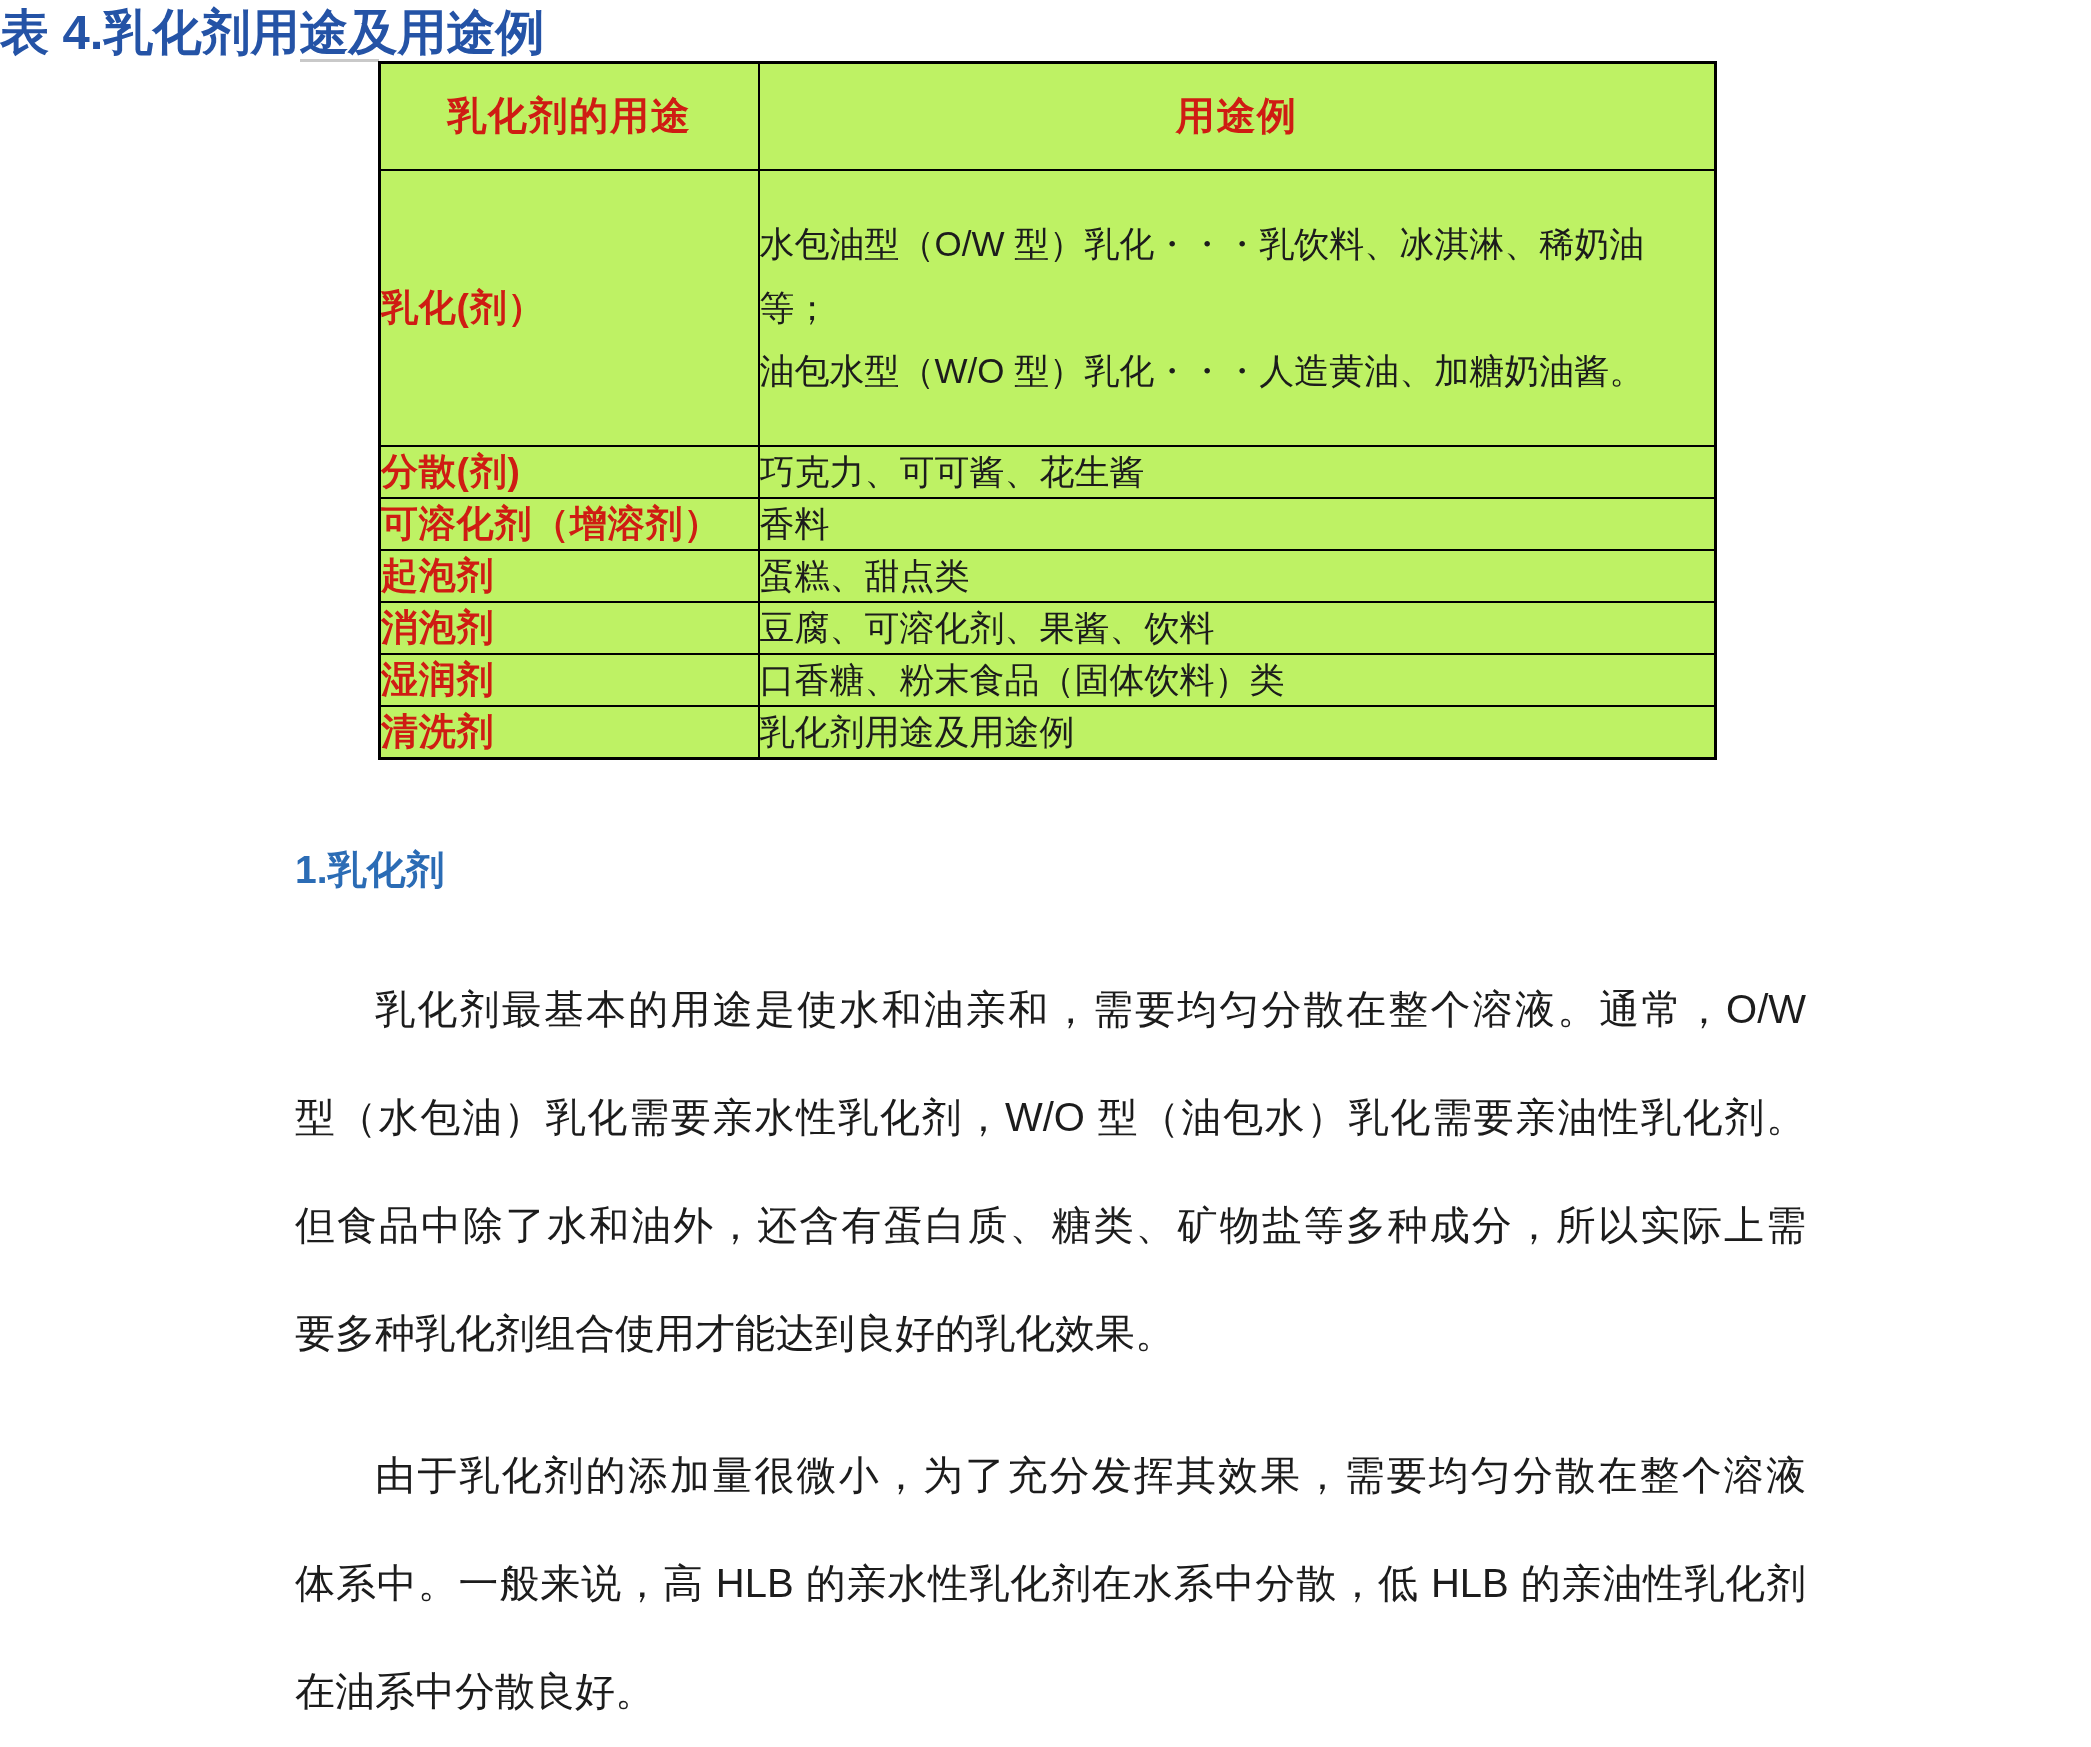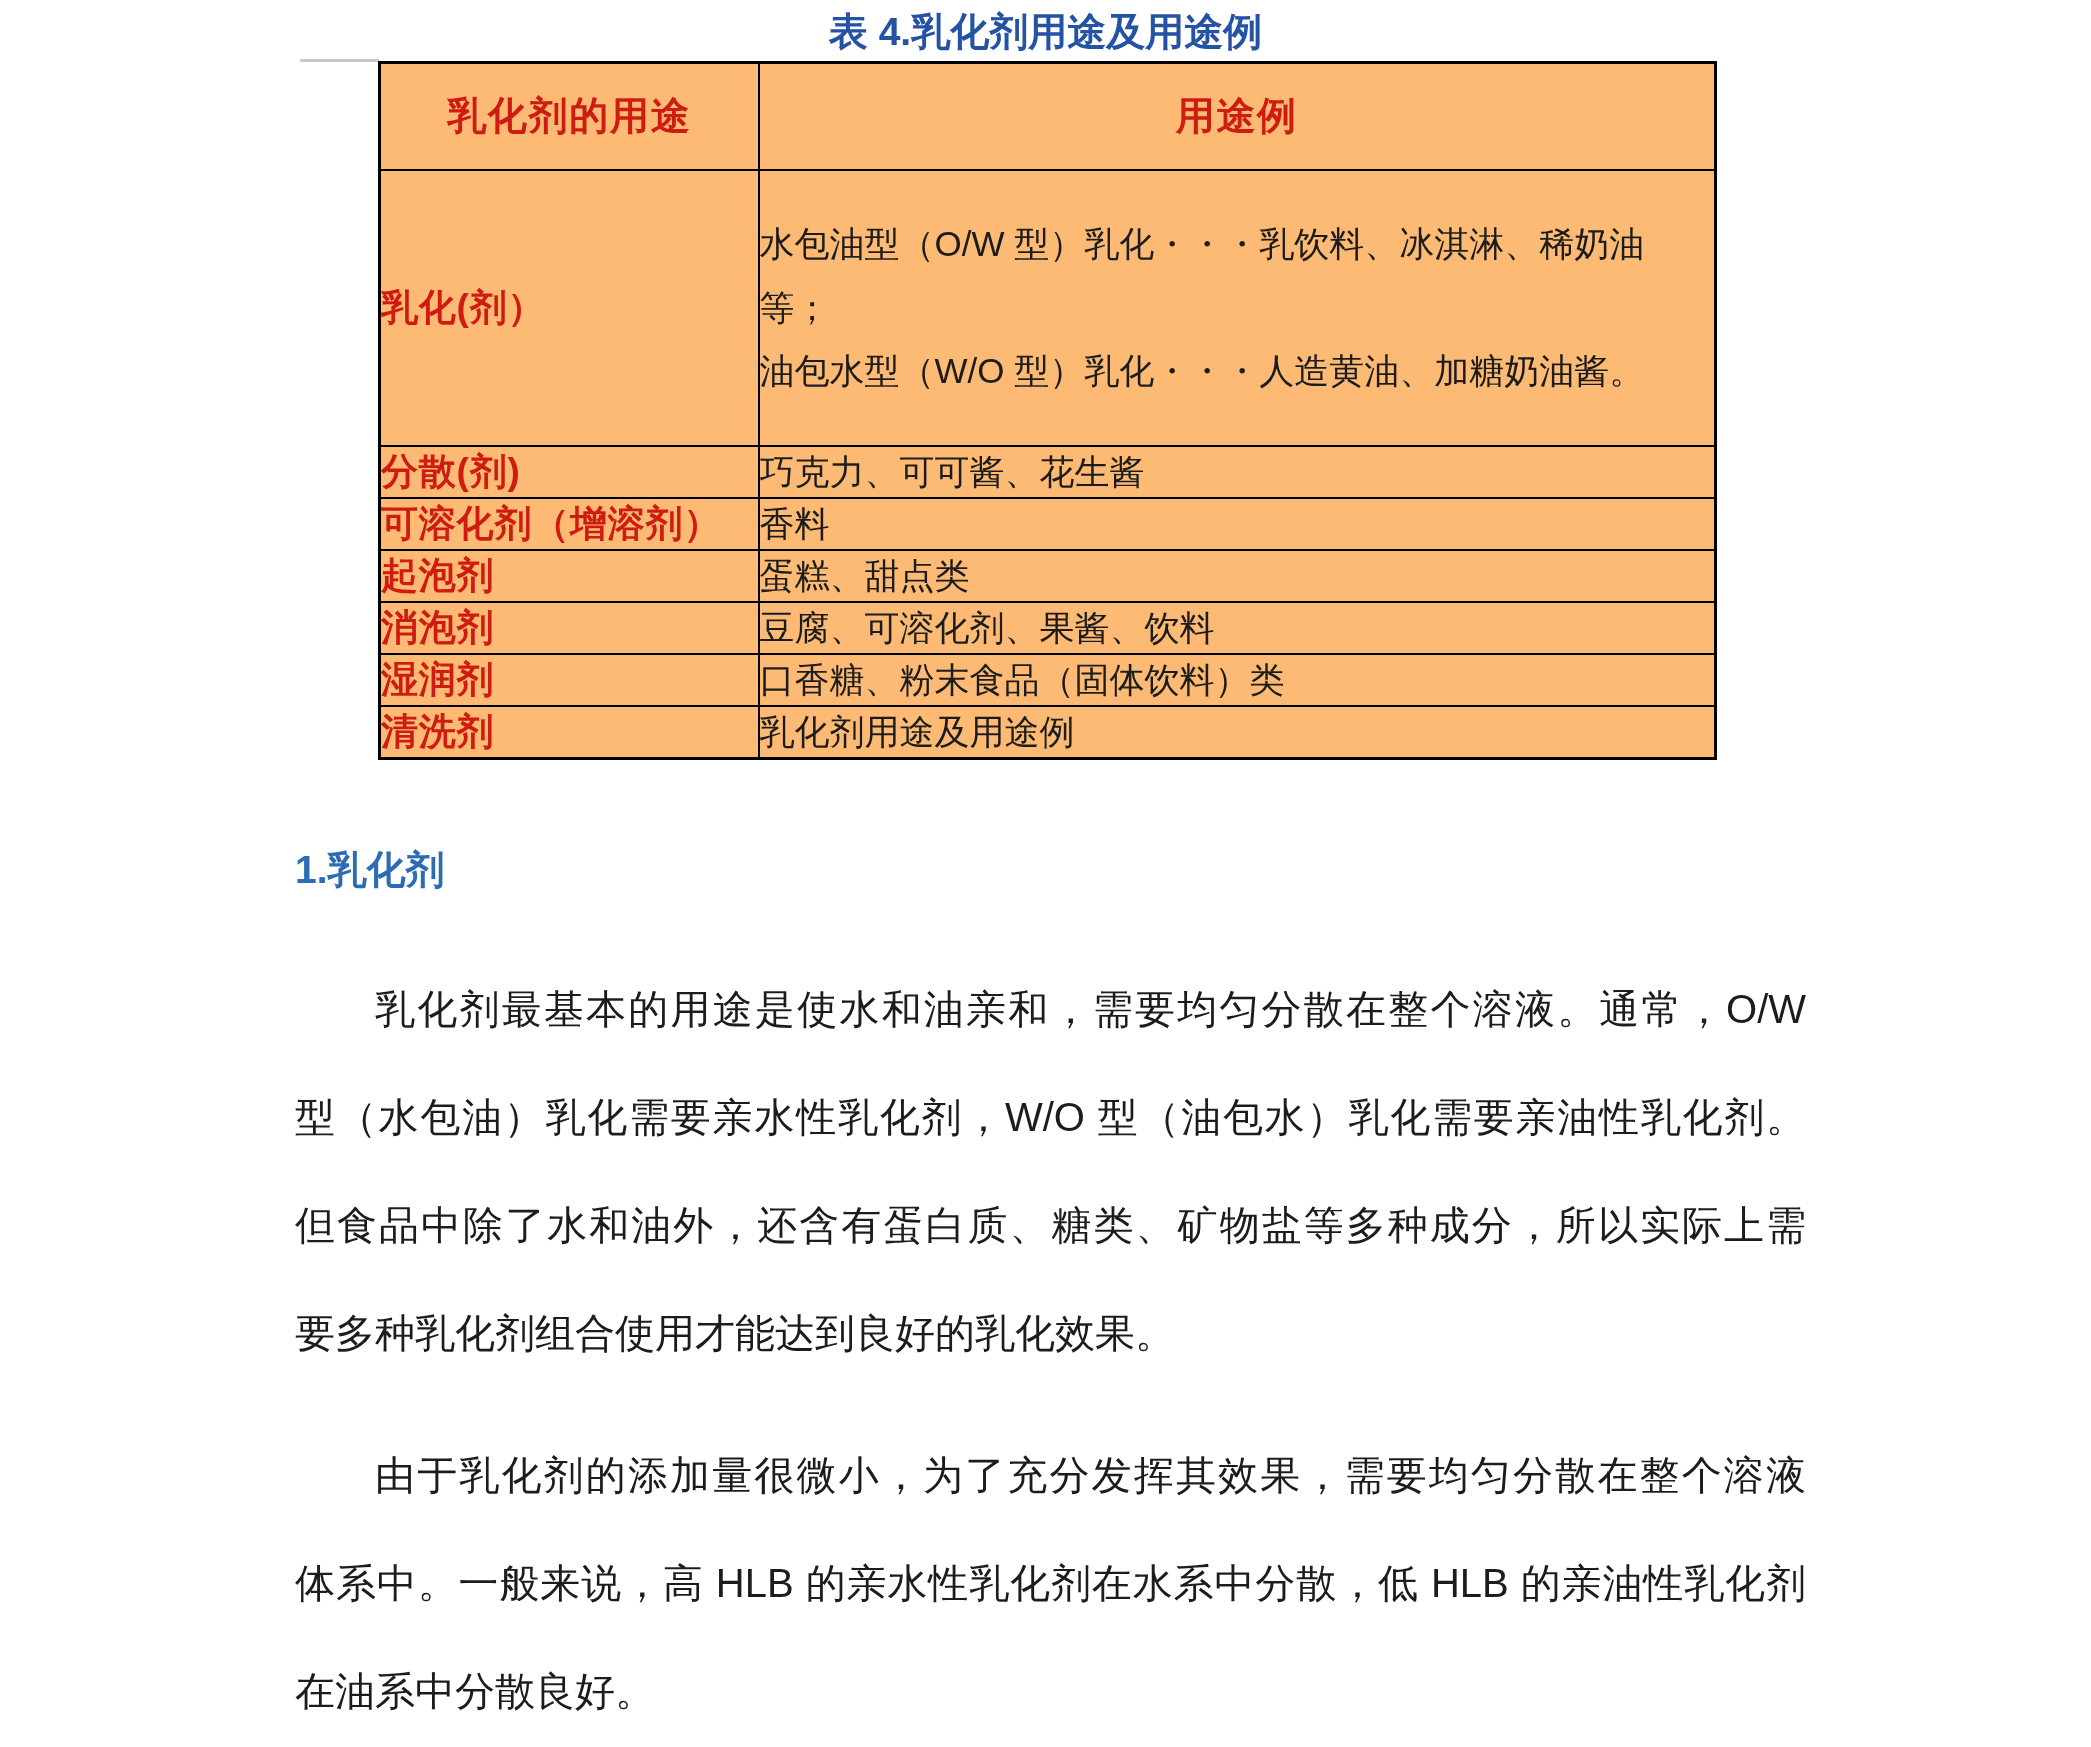--- a/index.html
+++ b/index.html
@@ -15,29 +15,29 @@
     width:2091px;height:1747px;
     font-family:"Liberation Sans","DejaVu Sans",sans-serif;
     color:var(--body-text);
   }
   .page{position:relative;width:2091px;height:1747px;overflow:hidden;background:#ffffff;}
 
   .artifact-line{position:absolute;left:300px;top:59px;width:79px;height:3.4px;background:var(--artifact-gray);}
 
   .doc-title{
     position:absolute;top:10px;left:0;width:100%;
-    margin:0;text-align:center;
-    font-size:39px;line-height:44px;font-weight:bold;
+    margin:0;
+    font-size:49px;line-height:44px;font-weight:bold;
     color:var(--title-blue);
   }
 
   table.uses-table{
     position:absolute;left:378px;top:61px;width:1339px;
     border-collapse:collapse;table-layout:fixed;
-    background:#fdba74;
+    background:#bef264;
   }
   table.uses-table col.c-use{width:379px;}
   table.uses-table th,
   table.uses-table td{
     border:2.5px solid var(--border);
     padding:0;
     overflow:hidden;
   }
   table.uses-table{border:3.4px solid var(--border);}
   thead tr{height:107px;}

